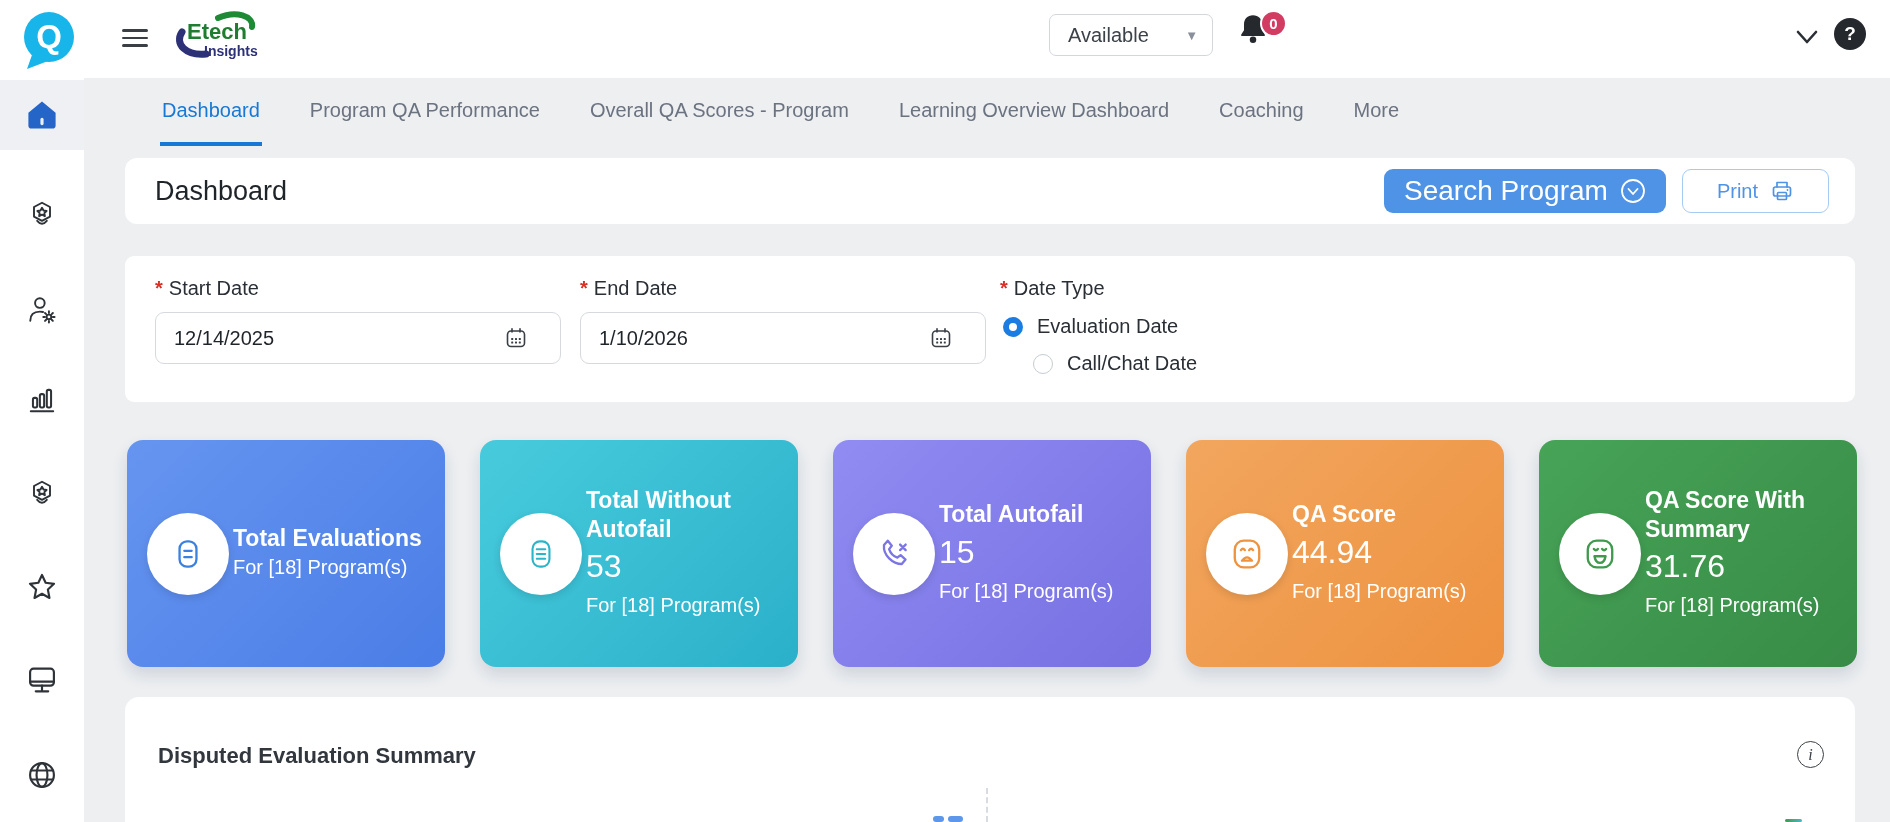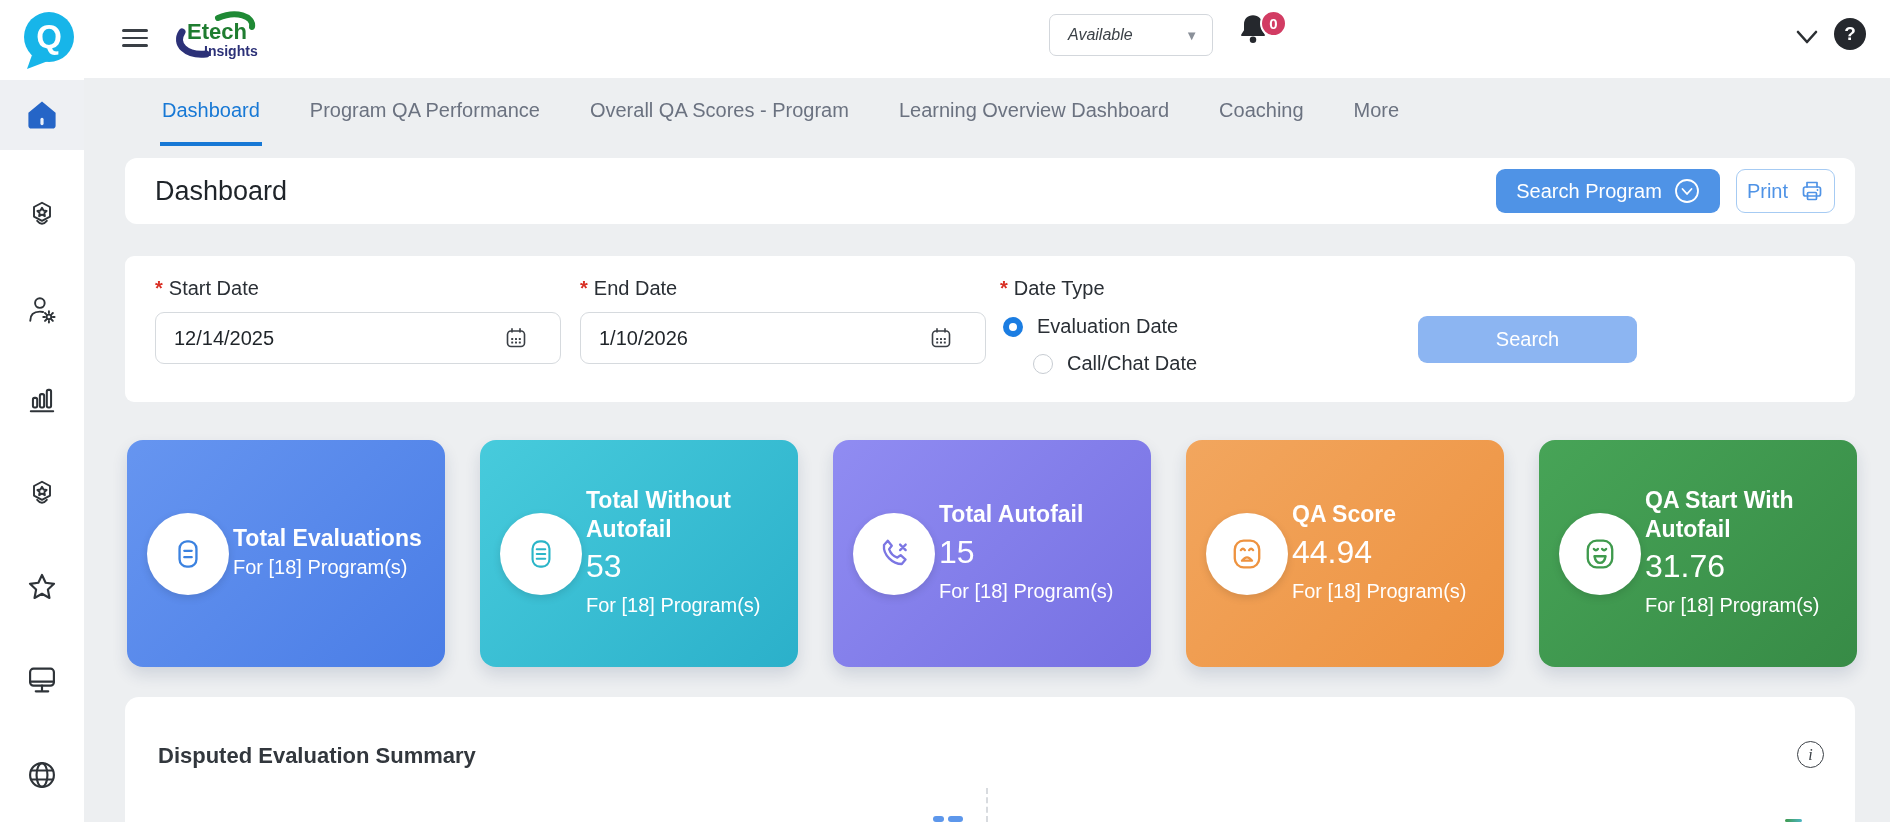--- a/index.html
+++ b/index.html
@@ -8,21 +8,21 @@
   .app { position:relative; width:1890px; height:822px; background:#edeff1; }
 
   
   .topbar { position:absolute; left:0; top:0; width:1890px; height:78px; background:#ffffff; z-index:5; }
   .q-logo { position:absolute; left:18px; top:10px; width:60px; height:60px; }
   .hamburger { position:absolute; left:122px; top:27px; width:26px; height:22px; display:flex; flex-direction:column; justify-content:space-between; padding:2px 0; cursor:pointer; background:none; border:none; }
   .hamburger span { display:block; height:2.6px; width:26px; background:#3a3f45; border-radius:2px; }
   .brand { position:absolute; left:166px; top:8px; width:96px; height:58px; }
 
   .status-select { position:absolute; left:1049px; top:14px; width:164px; height:42px; border:1px solid #d3d7dc; border-radius:7px; background:#fff; display:flex; align-items:center; padding:0 14px 0 18px; cursor:pointer; }
-  .status-select .val { font-size:16px; color:#3c4248; flex:1;font-style:italic; }
+  .status-select .val { font-size:20px; color:#3c4248; flex:1; }
   .status-select .caret { color:#8a9099; font-size:13px; margin-left:8px; }
 
   .bell-wrap { position:absolute; left:1238px; top:12px; width:56px; height:46px; cursor:pointer; }
   .bell-badge { position:absolute; left:22px; top:-2px; min-width:27px; height:27px; background:#d23c63; border-radius:50%; color:#fff; font-size:15px; font-weight:bold; display:flex; align-items:center; justify-content:center; border:2px solid #fff; }
 
   .top-chevron { position:absolute; left:1792px; top:24px; width:30px; height:26px; cursor:pointer; }
   .help-btn { position:absolute; left:1834px; top:18px; width:32px; height:32px; border-radius:50%; background:#25282d; color:#fff; font-size:19px; font-weight:bold; display:flex; align-items:center; justify-content:center; cursor:pointer; }
 
   
   .rail { position:absolute; left:0; top:78px; width:84px; height:744px; background:#ffffff; z-index:4; }
@@ -34,22 +34,22 @@
   .content-bg { position:absolute; left:84px; top:78px; width:1806px; height:744px; background:#edeff1; }
 
   
   .tabs { position:absolute; left:160px; top:78px; height:68px; display:flex; align-items:stretch; gap:46px; z-index:6; }
   .tab { display:flex; align-items:center; font-size:20px; color:#6b7280; font-weight:500; cursor:pointer; padding:0 2px; border-bottom:4px solid transparent; }
   .tab.active { color:#1778d5; border-bottom-color:#1778d5; }
 
   
   .title-card { position:absolute; left:125px; top:158px; width:1730px; height:66px; background:#fff; border-radius:12px; display:flex; align-items:center; z-index:6; }
   .page-title { font-size:27px; color:#1f2429; font-weight:500; margin-left:30px; flex:1; }
-  .btn-search-program { height:44px; background:#4f93e6; border:none; border-radius:9px; color:#fff; font-size:20px; display:flex; align-items:center; gap:12px; padding:0 20px; margin-right:16px; cursor:pointer; font-family:inherit; }
-  .btn-print { height:44px; background:#fff; border:1.5px solid #a6cbf3; border-radius:9px; color:#4f93e6; font-size:20px; display:flex; align-items:center; gap:12px; padding:0 10px; margin-right:20px; cursor:pointer; font-family:inherit; }
+  .btn-search-program { height:44px; background:#4f93e6; border:none; border-radius:9px; color:#fff; font-size:28px; display:flex; align-items:center; gap:12px; padding:0 20px; margin-right:16px; cursor:pointer; font-family:inherit; }
+  .btn-print { height:44px; background:#fff; border:1.5px solid #a6cbf3; border-radius:9px; color:#4f93e6; font-size:20px; display:flex; align-items:center; gap:12px; padding:0 34px; margin-right:26px; cursor:pointer; font-family:inherit; }
 
   
   .filter-card { position:absolute; left:125px; top:256px; width:1730px; height:146px; background:#fff; border-radius:9px; z-index:6; }
   .f-label { position:absolute; font-size:20px; color:#2a2f35; }
   .req { color:#d93025; font-weight:bold; margin-right:6px; }
   .date-input { position:absolute; width:406px; height:52px; border:1px solid #d6dade; border-radius:9px; display:flex; align-items:center; padding:0 32px 0 18px; background:#fff; }
   .date-input input { border:none; outline:none; flex:1; font-size:20px; color:#1f2429; font-family:inherit; background:transparent; }
   .date-input .cal { cursor:pointer; display:flex; }
   .radio-row { position:absolute; display:flex; align-items:center; gap:14px; cursor:pointer; }
   .radio { width:20px; height:20px; border-radius:50%; background:#fff; }
@@ -276,21 +276,20 @@
 
     <div class="radio-row" style="left:878px; top:59px;">
       <span class="radio sel"></span>
       <span class="radio-label">Evaluation Date</span>
     </div>
     <div class="radio-row" style="left:908px; top:96px;">
       <span class="radio unsel"></span>
       <span class="radio-label">Call/Chat Date</span>
     </div>
 
-    <button class="btn-search">Search</button>
   </section>
 
   <section class="stat-card" style="left: 127px; background: linear-gradient(135deg, rgb(102, 149, 240), rgb(74, 125, 230));">
     <div class="stat-circle" style="color: rgb(59, 130, 224);">
       <svg width="38" height="38" viewBox="0 0 36 36" fill="none" stroke="currentColor" stroke-width="2.2" stroke-linecap="round" stroke-linejoin="round">
         <rect x="10" y="6" width="16" height="24" rx="7"></rect>
         <path d="M14.5 15 h7 M14.5 21 h7"></path>
       </svg>
     </div>
     <div class="stat-text">
@@ -344,21 +343,21 @@
 
   <section class="stat-card" style="left: 1539px; background: linear-gradient(135deg, rgb(71, 164, 87), rgb(55, 139, 70));">
     <div class="stat-circle" style="color: rgb(63, 154, 77);">
       <svg width="40" height="40" viewBox="0 0 36 36" fill="none" stroke="currentColor" stroke-width="2.1" stroke-linecap="round" stroke-linejoin="round">
         <rect x="7" y="6" width="22" height="24" rx="8"></rect>
         <path d="M12.5 13.5 q1.8 2.2 3.6 0 M19.9 13.5 q1.8 2.2 3.6 0"></path>
         <path d="M13 20 h10 q-1 6 -5 6 t-5 -6 Z"></path>
       </svg>
     </div>
     <div class="stat-text">
-      <div class="stat-title">QA Start With Autofail</div>
+      <div class="stat-title">QA Score With Summary</div>
       <div class="stat-value">31.76</div>
       <div class="stat-sub">For [18] Program(s)</div>
     </div>
   </section>
 
   <section class="summary-card">
     <h2 class="summary-title">Disputed Evaluation Summary</h2>
     <div class="info-btn">
       <span>i</span>
     </div>

